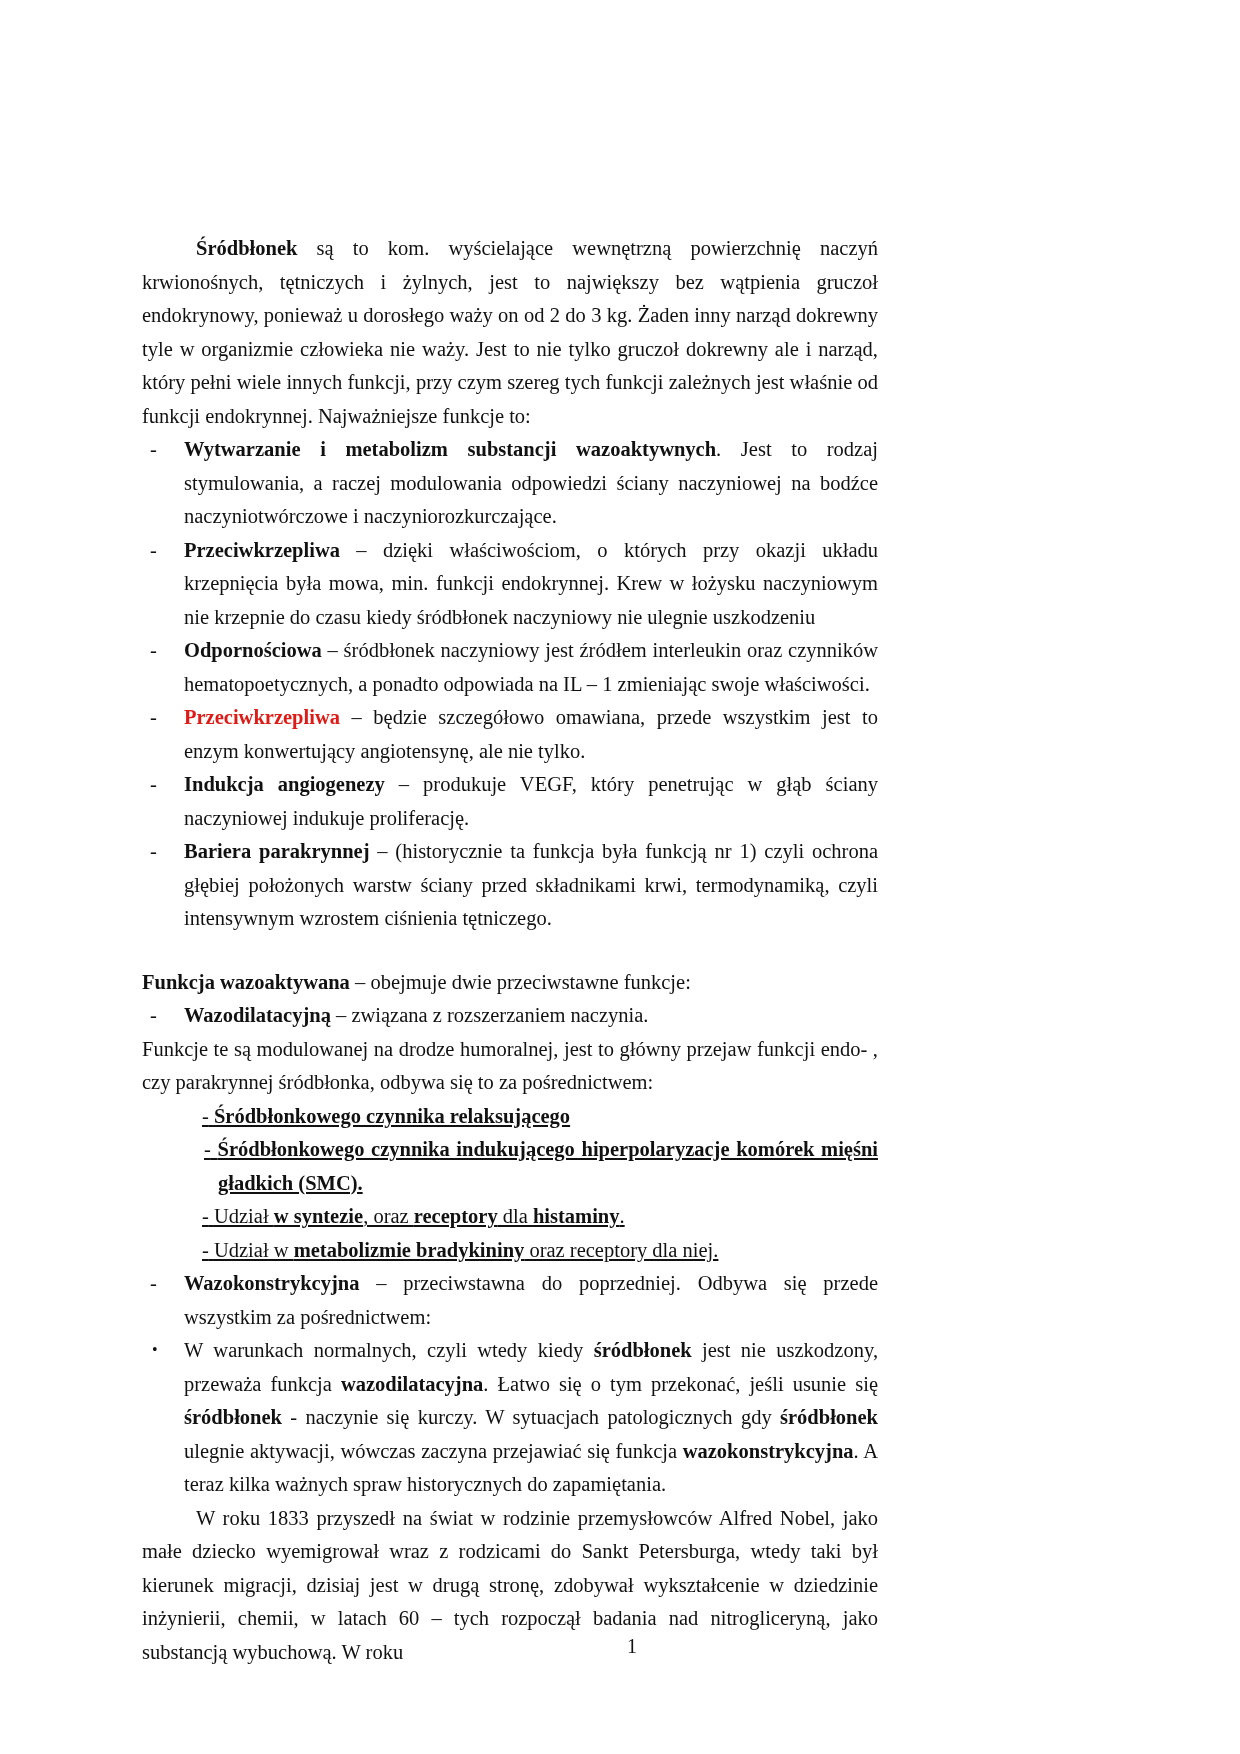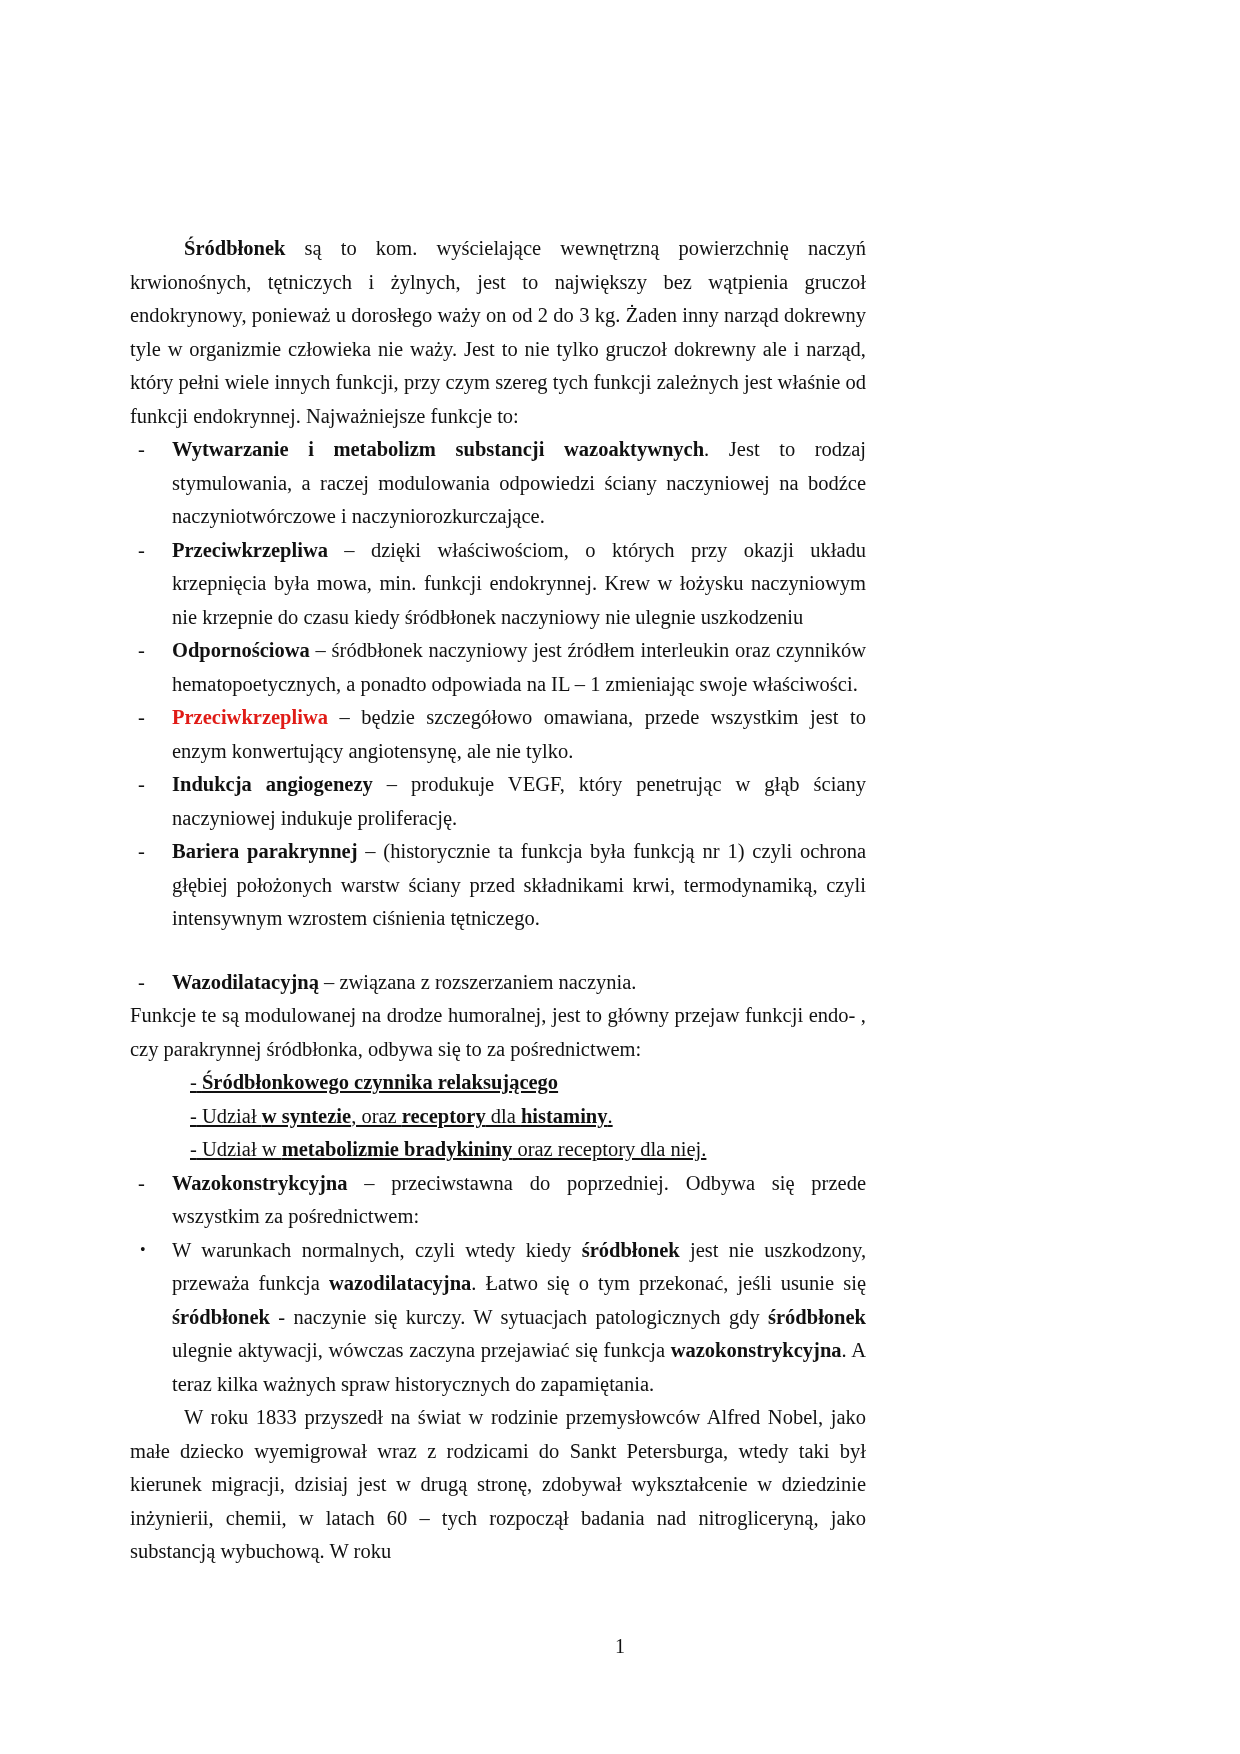--- a/index.html
+++ b/index.html
@@ -14,20 +14,21 @@
     color: #111111;
     position: relative;
     overflow: hidden;
   }
   .page {
     position: relative;
     width: 996px;
     height: 1754px;
     box-sizing: border-box;
     padding: 232px 130px 0 130px;
+    margin-left: 12px;
   }
   .body-text {
     font-size: 20.5px;
     line-height: 33.5px;
     text-align: justify;
     text-justify: inter-word;
     -webkit-hyphens: none;
     hyphens: none;
   }
   p {
@@ -136,32 +137,34 @@
       <b>Indukcja angiogenezy</b><span> – produkuje VEGF, który penetrując w głąb ściany naczyniowej indukuje proliferację.</span>
     </li>
     <li>
       <span class="marker">-</span>
       <b>Bariera parakrynnej</b><span> – (historycznie ta funkcja była funkcją nr 1) czyli ochrona głębiej położonych warstw ściany przed składnikami krwi, termodynamiką, czyli intensywnym wzrostem ciśnienia tętniczego.</span>
     </li>
   </ul>
 
   <div class="gap-block"></div>
 
+  <p class="body-text"><b>Funkcja wazoaktywana</b><span> – obejmuje dwie przeciwstawne funkcje:</span></p>
 
   <ul class="dash-list body-text">
     <li>
       <span class="marker">-</span>
       <b>Wazodilatacyjną</b><span> – związana z rozszerzaniem naczynia.</span>
     </li>
   </ul>
 
   <p class="body-text">Funkcje te są modulowanej na drodze humoralnej, jest to główny przejaw funkcji endo- , czy parakrynnej śródbłonka, odbywa się to za pośrednictwem:</p>
 
   <ul class="sub-items body-text">
     <li><span>-</span> <b>Śródbłonkowego czynnika relaksującego</b></li>
+    <li class="wide"><span>-</span> <b>Śródbłonkowego czynnika indukującego hiperpolaryzacje komórek mięśni gładkich (SMC).</b></li>
     <li><span>-</span> <span>Udział </span><b>w syntezie</b><span>, oraz </span><b>receptory</b><span> dla </span><b>histaminy</b><span>.</span></li>
     <li><span>-</span> <span>Udział w </span><b>metabolizmie bradykininy</b><span> oraz receptory dla niej.</span></li>
   </ul>
 
   <ul class="dash-list body-text">
     <li>
       <span class="marker">-</span>
       <b>Wazokonstrykcyjna</b><span> – przeciwstawna do poprzedniej. Odbywa się przede wszystkim za pośrednictwem:</span>
     </li>
   </ul>

